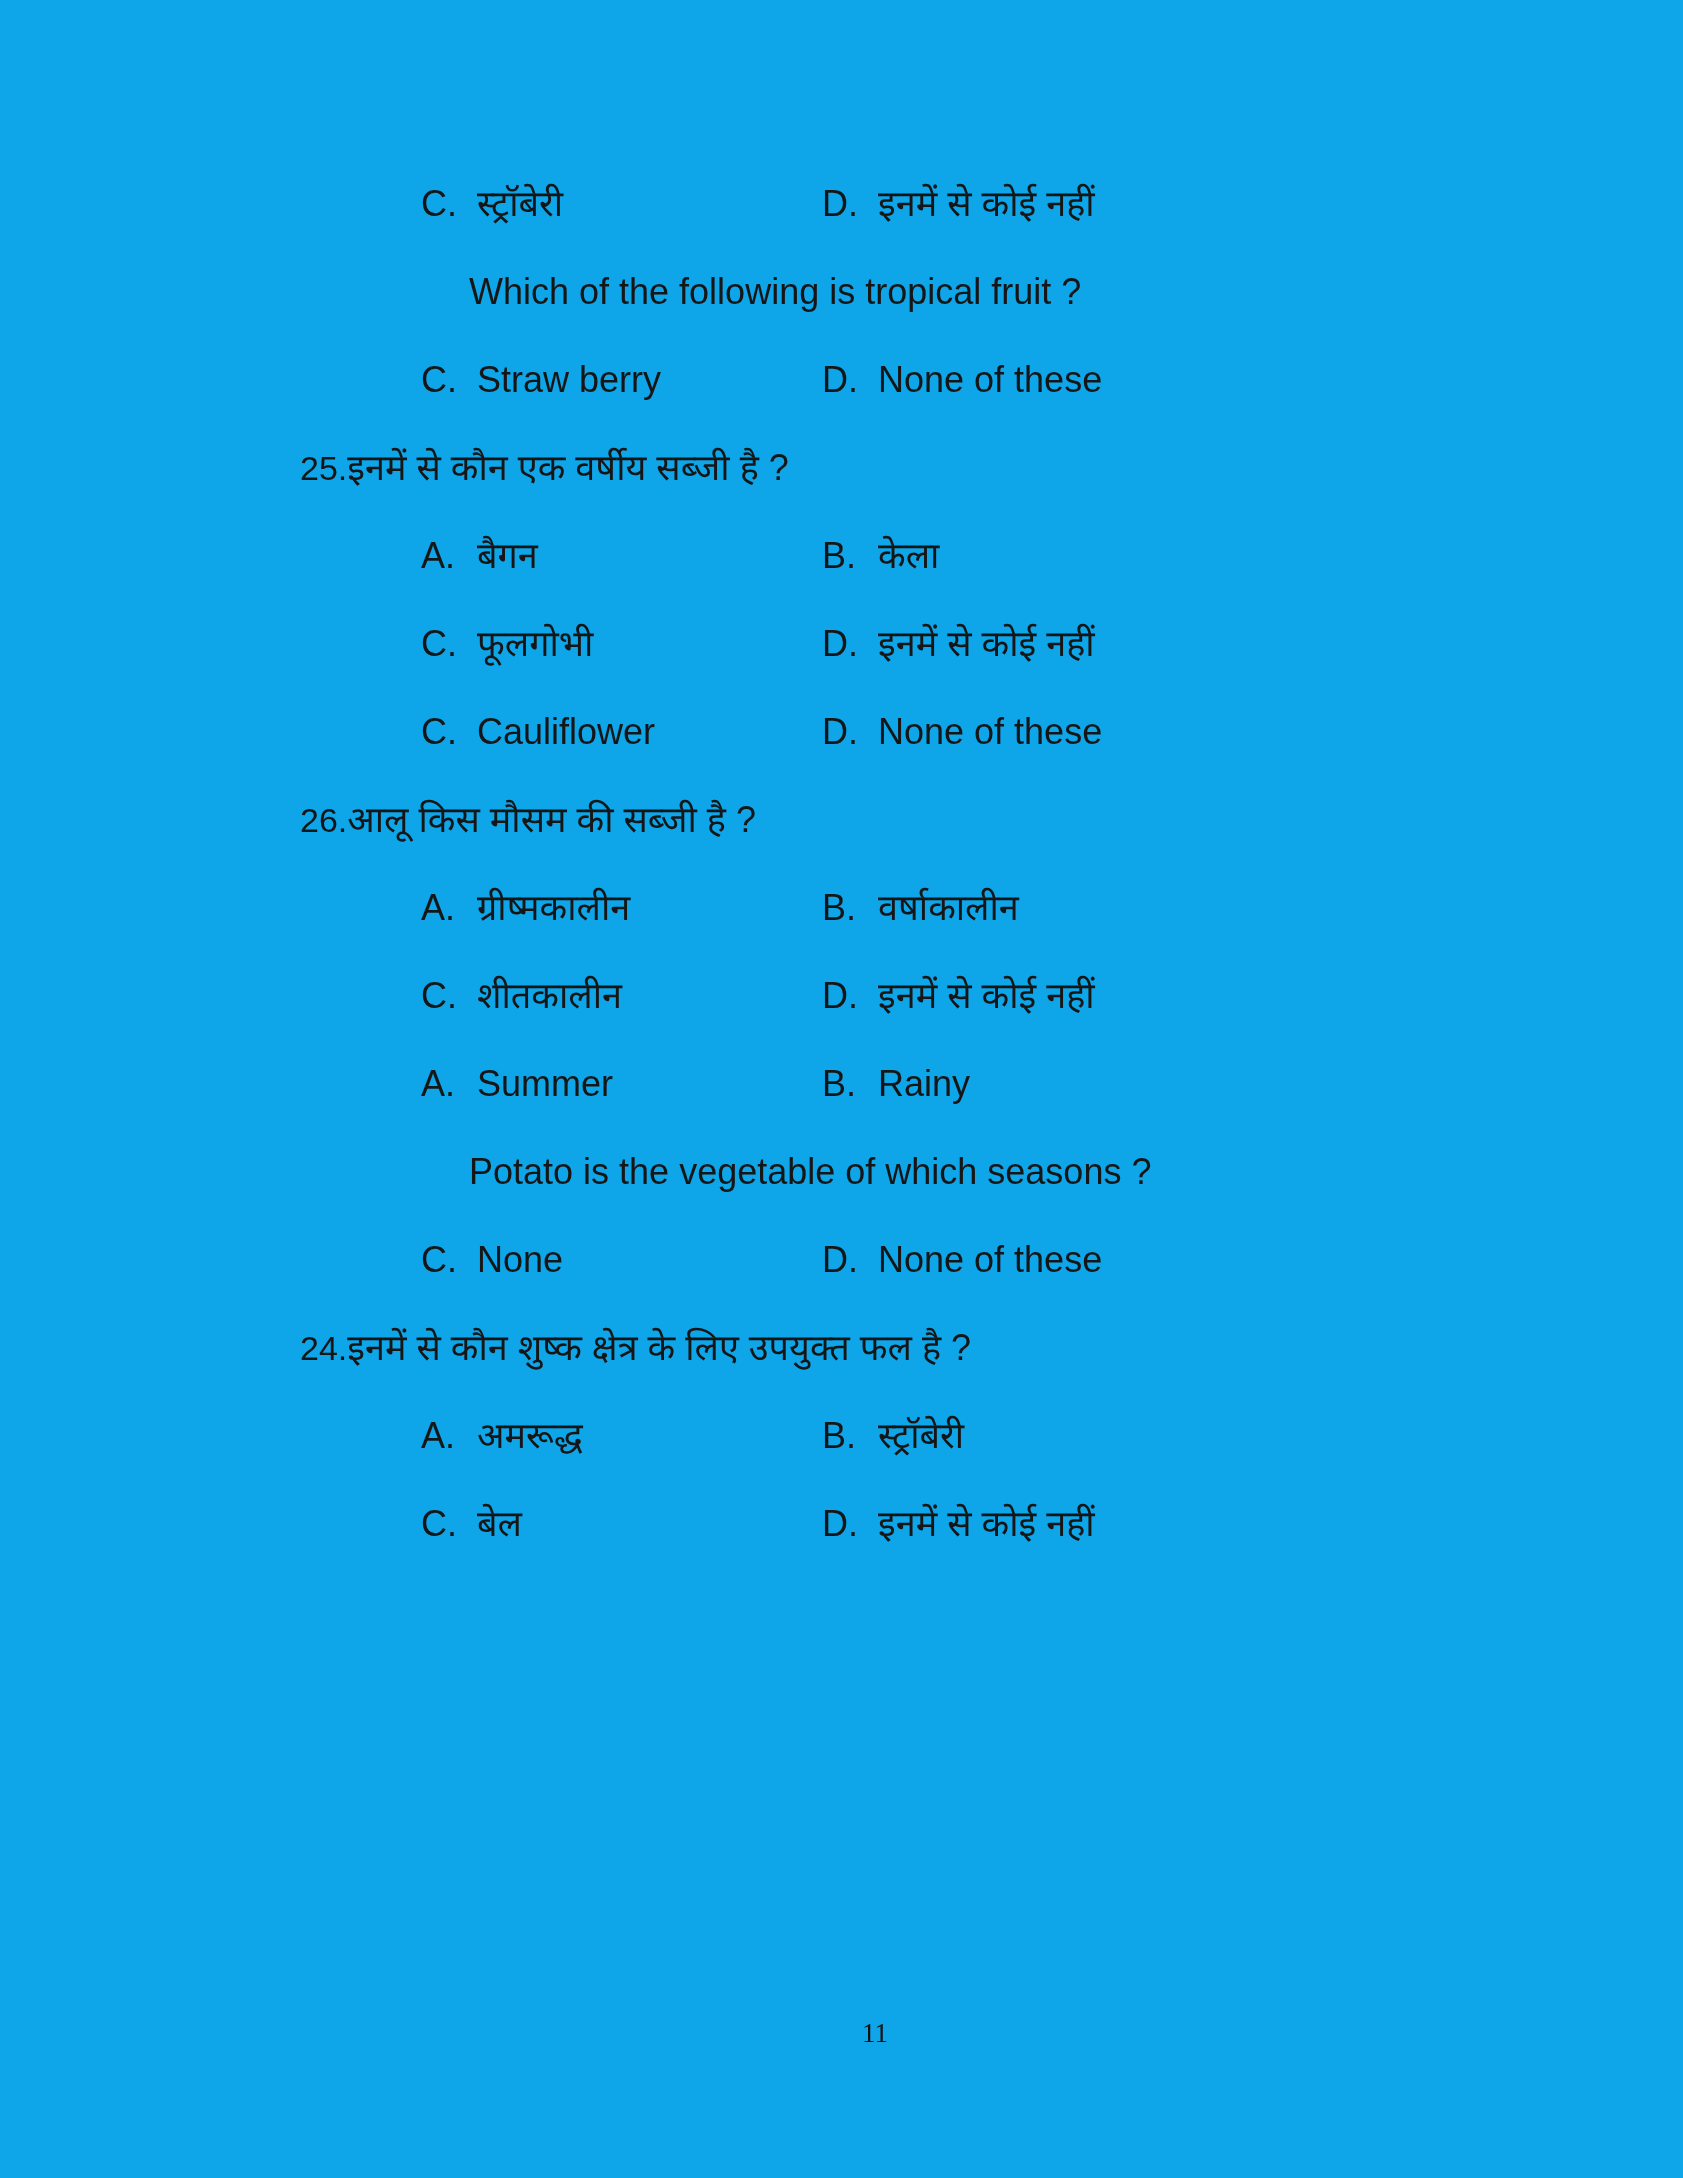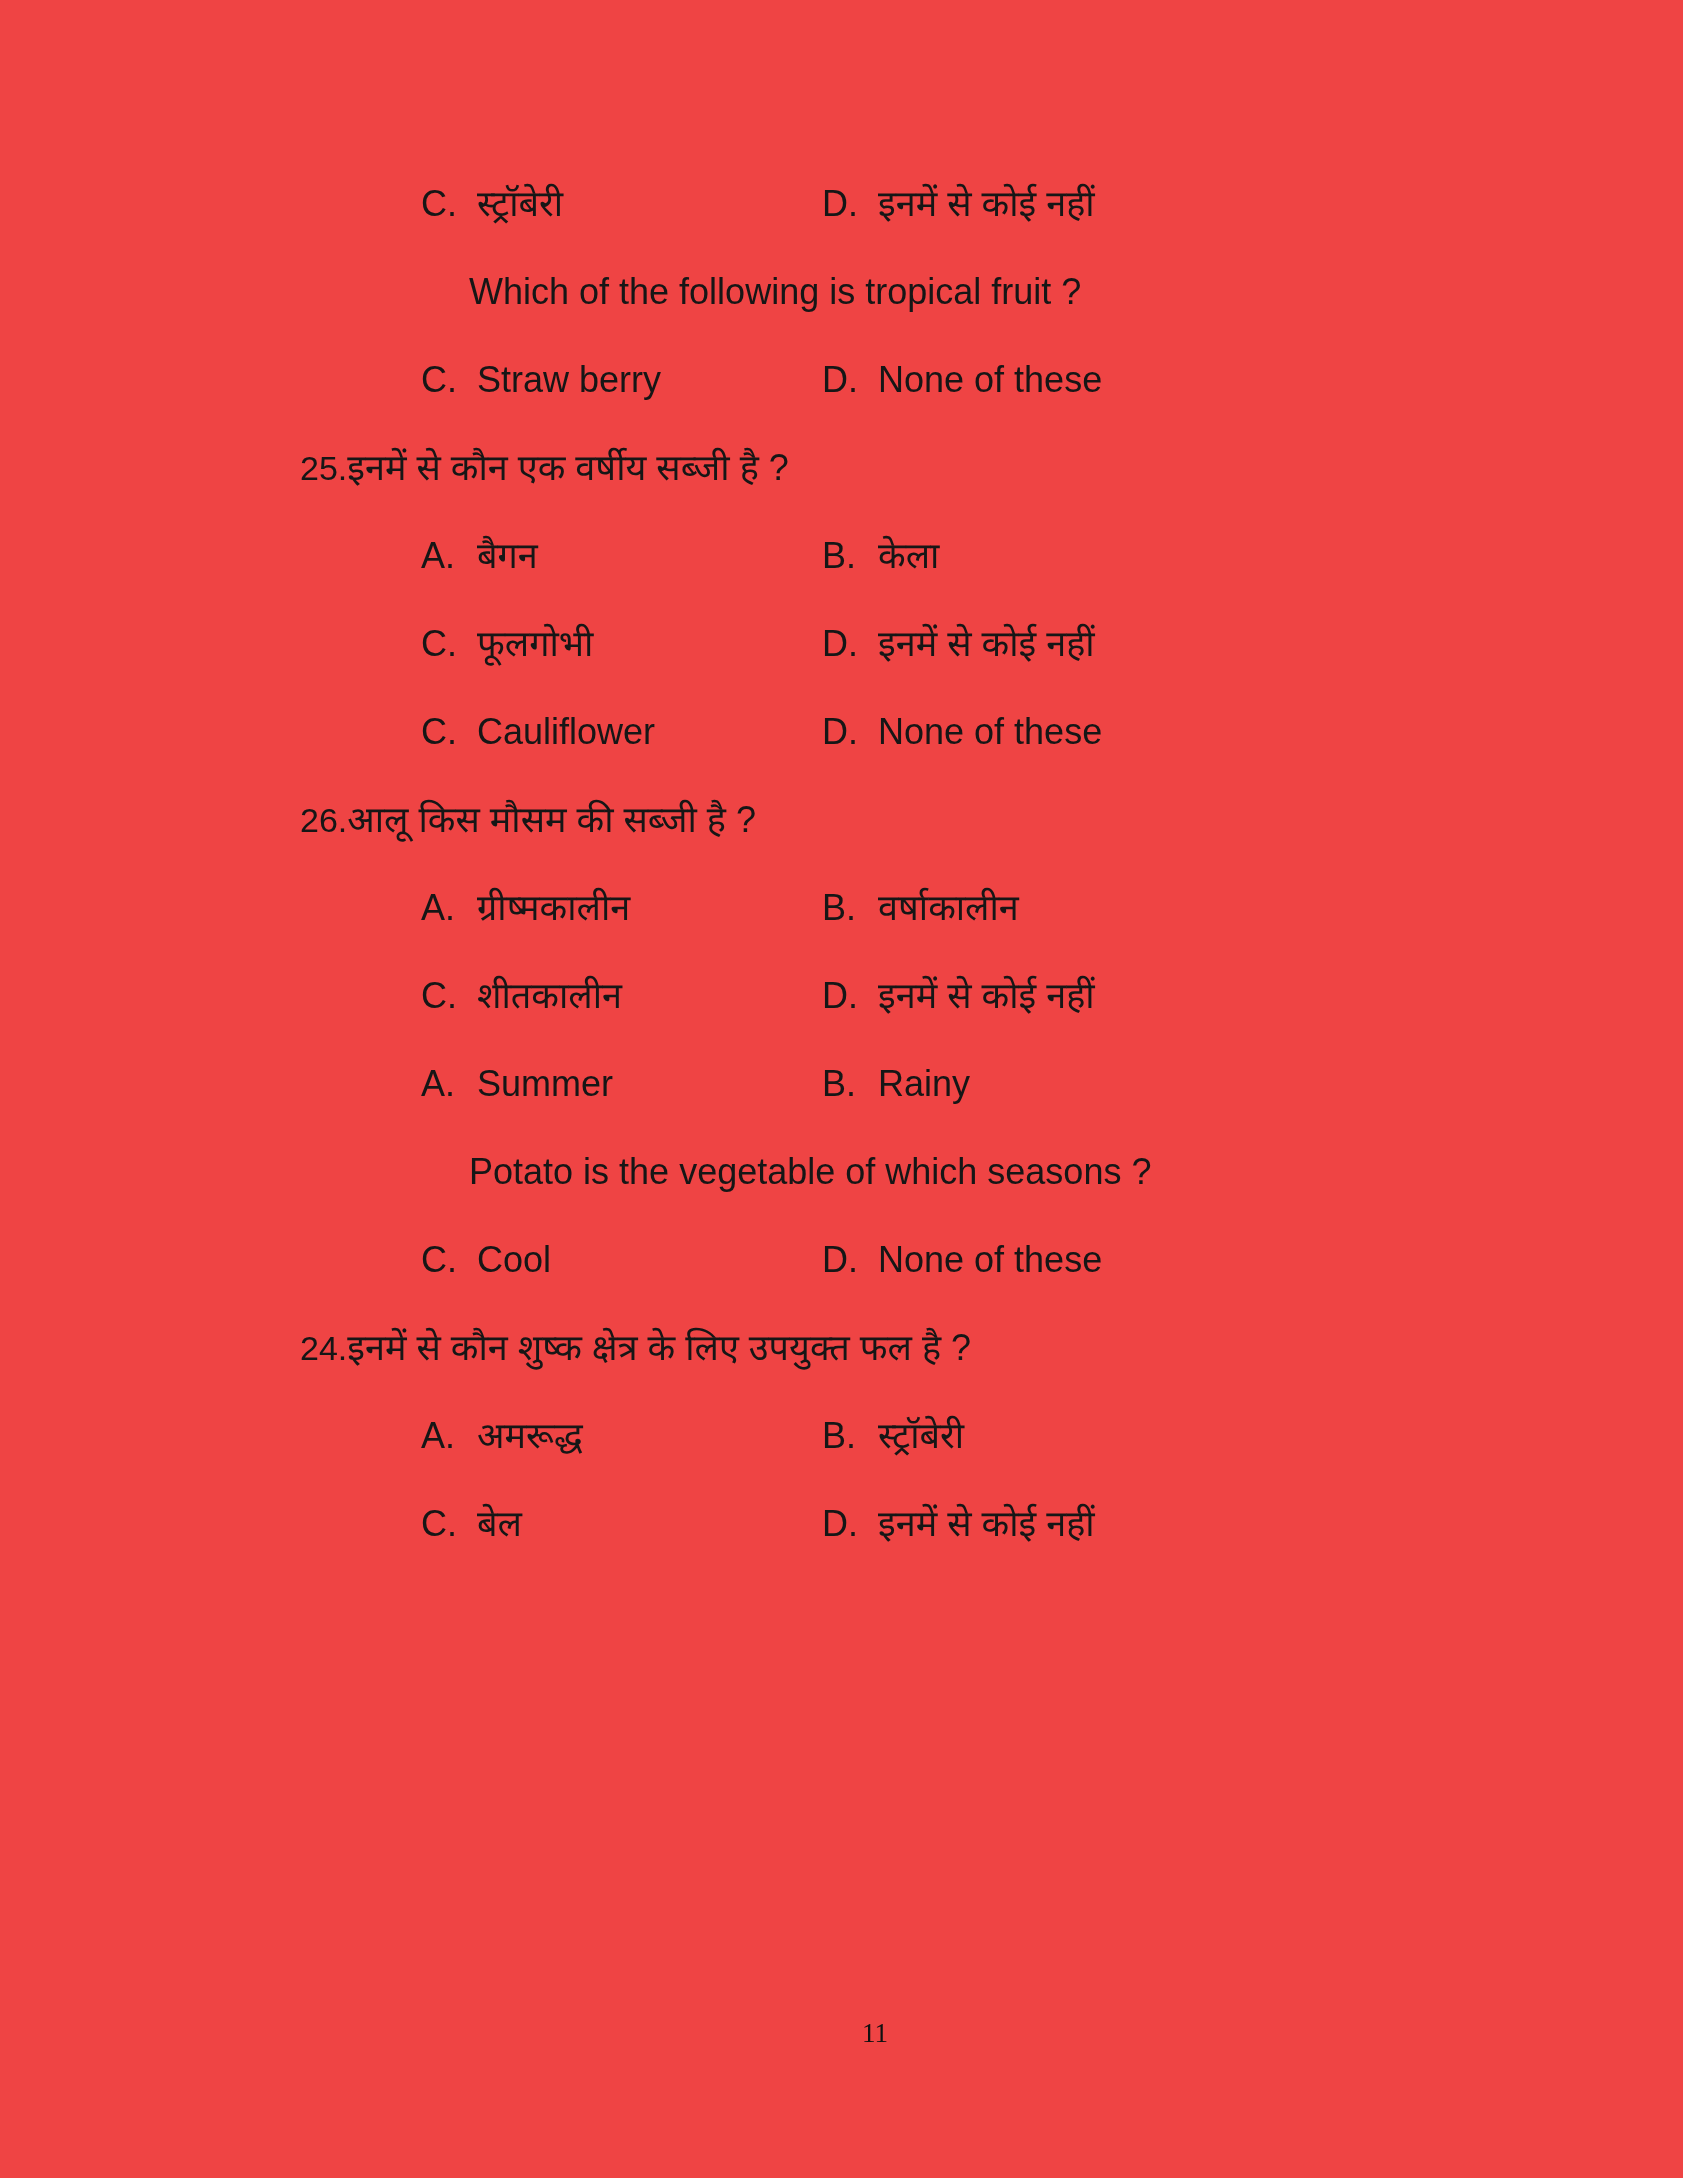--- a/index.html
+++ b/index.html
@@ -1,20 +1,20 @@
 <!DOCTYPE html>
 <html><head>
 <meta charset="utf-8">
 <style>
   html, body { margin: 0; padding: 0; background: #ffffff; }
   .page {
     position: relative;
     width: 1683px;
     height: 2178px;
-    background: #ef4444;
+    background: #0ea5e9;
     color: #161616;
     font-family: "Liberation Sans", "DejaVu Sans", sans-serif;
     font-size: 36px;
     overflow: hidden;
   }
   .content { position: absolute; top: 181px; left: 0; width: 100%; }
   .row {
     position: relative;
     height: 46px;
     line-height: 46px;
@@ -98,21 +98,21 @@
     <div class="row">
       <span class="opt opt-a"><span class="opt-label">A.</span><span>Summer</span></span>
       <span class="opt opt-b"><span class="opt-label">B.</span><span>Rainy</span></span>
     </div>
 
     <div class="row en-q">
       <span>Potato is the vegetable of which seasons ?</span>
     </div>
 
     <div class="row mt-lg">
-      <span class="opt opt-a"><span class="opt-label">C.</span><span>Cool</span></span>
+      <span class="opt opt-a"><span class="opt-label">C.</span><span>None</span></span>
       <span class="opt opt-b"><span class="opt-label">D.</span><span>None of these</span></span>
     </div>
 
     <div class="row q-row mt-lg">
       <span class="q-num">24.</span><span>इनमें से कौन शुष्क क्षेत्र के लिए उपयुक्त फल है ?</span>
     </div>
 
     <div class="row">
       <span class="opt opt-a"><span class="opt-label">A.</span><span>अमरूद्ध</span></span>
       <span class="opt opt-b"><span class="opt-label">B.</span><span>स्ट्रॉबेरी</span></span>

